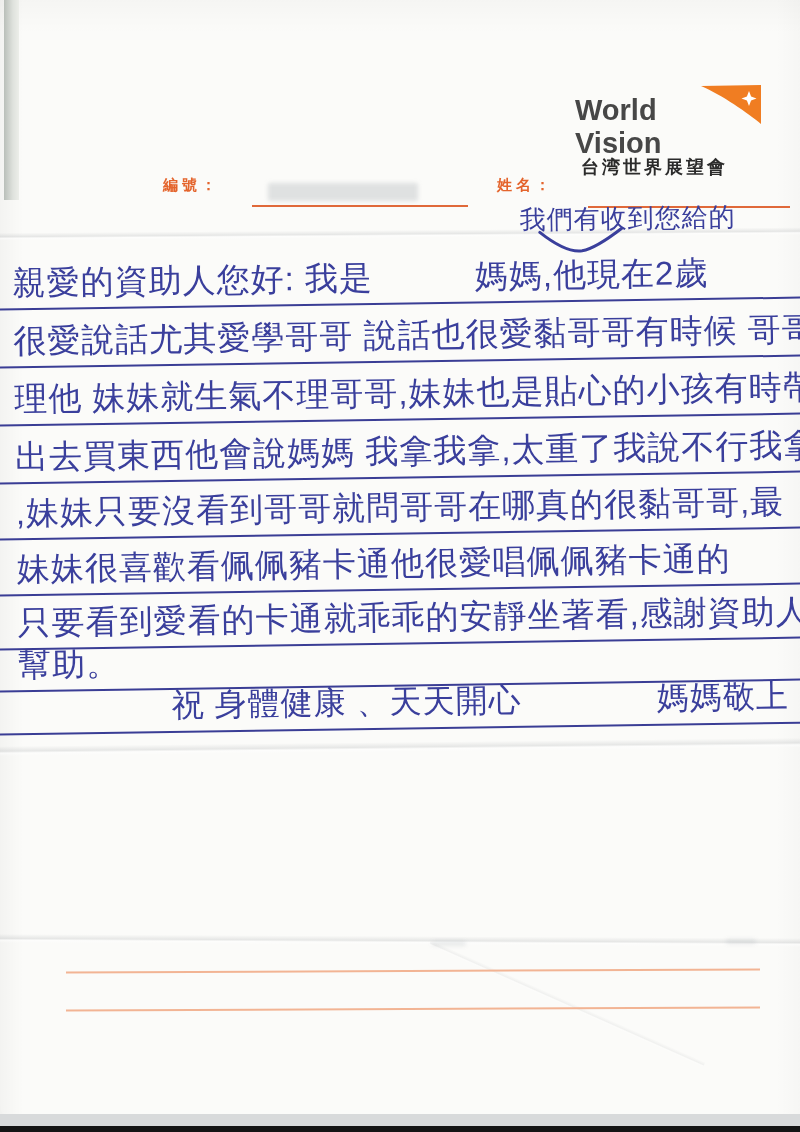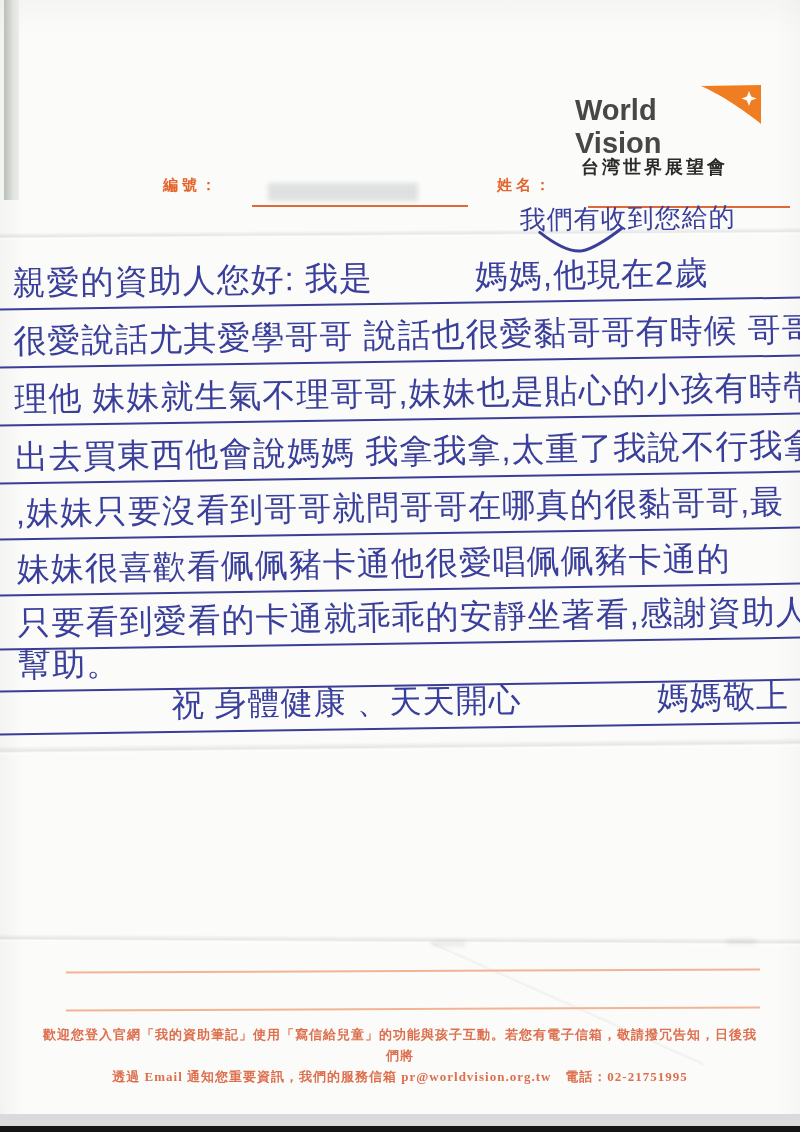--- a/index.html
+++ b/index.html
@@ -130,21 +130,17 @@
     <div class="hw-row r8">幫助。</div>
     <div class="hw-close">
       <span>祝  身體健康 、天天開心</span>
       <span class="sig">媽媽敬上</span>
     </div>
   </div>
 
   <div class="blank-rule b1"></div>
   <div class="blank-rule b2"></div>
 
-  <div id="footer">
-    <div>歡迎您登入官網「我的資助筆記」使用「寫信給兒童」的功能與孩子互動。若您有電子信箱，敬請撥冗告知，日後我們將</div>
-    <div>透過 Email 通知您重要資訊，我們的服務信箱 pr@worldvision.org.tw　電話：02-21751995</div>
-  </div>
 
 </div>
 
 <div class="bottom-gray"></div>
 <div class="bottom-black"></div>
 
 </body></html>

